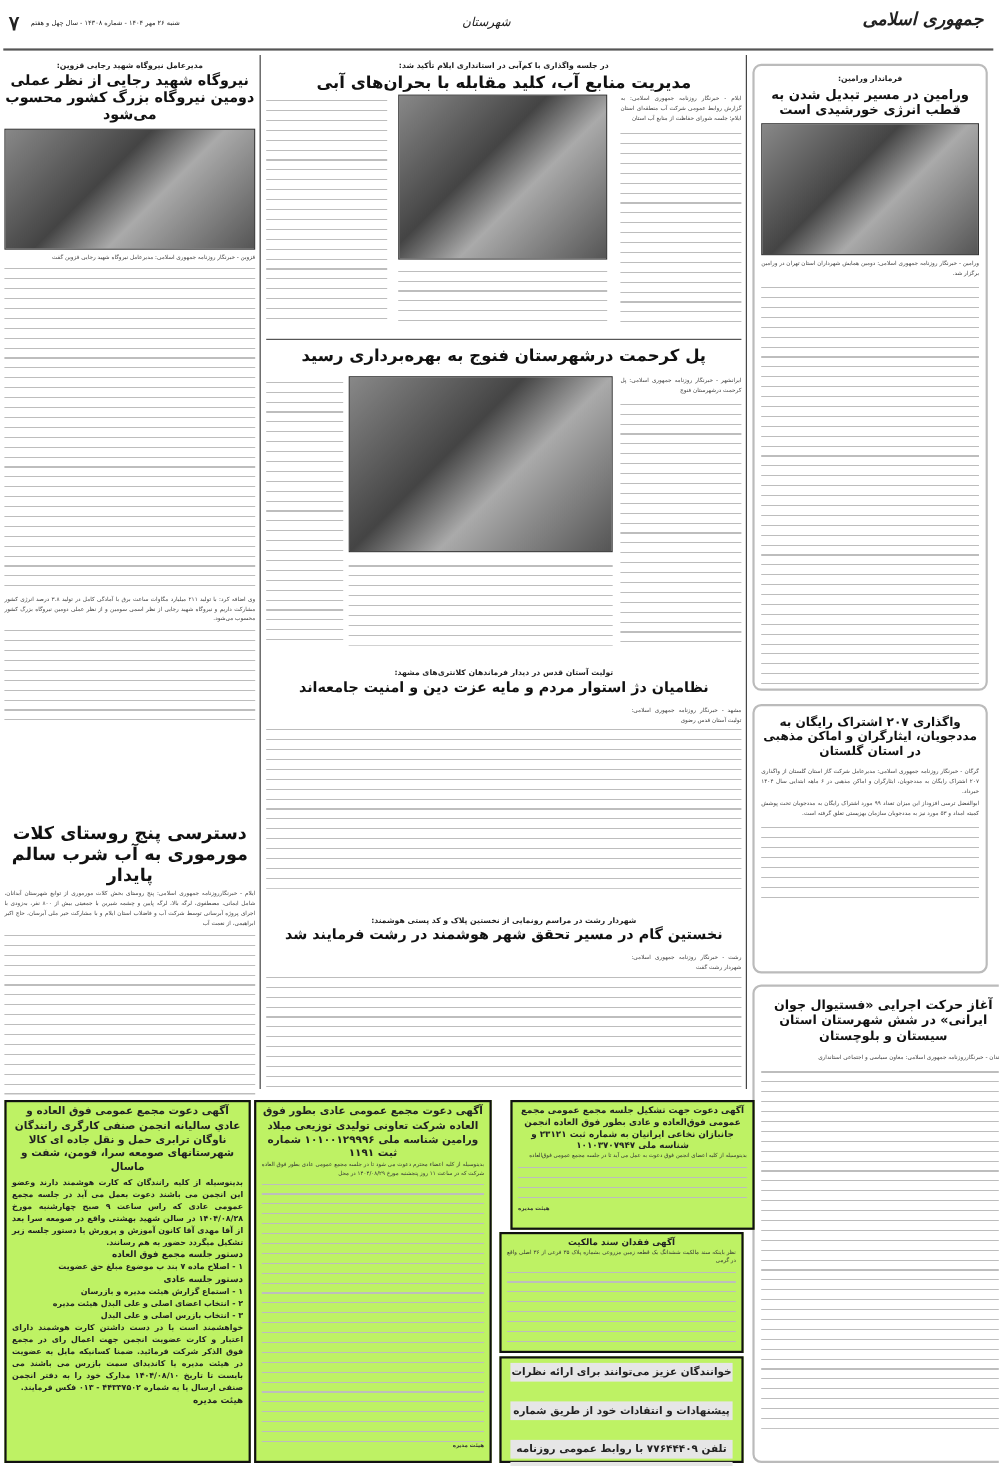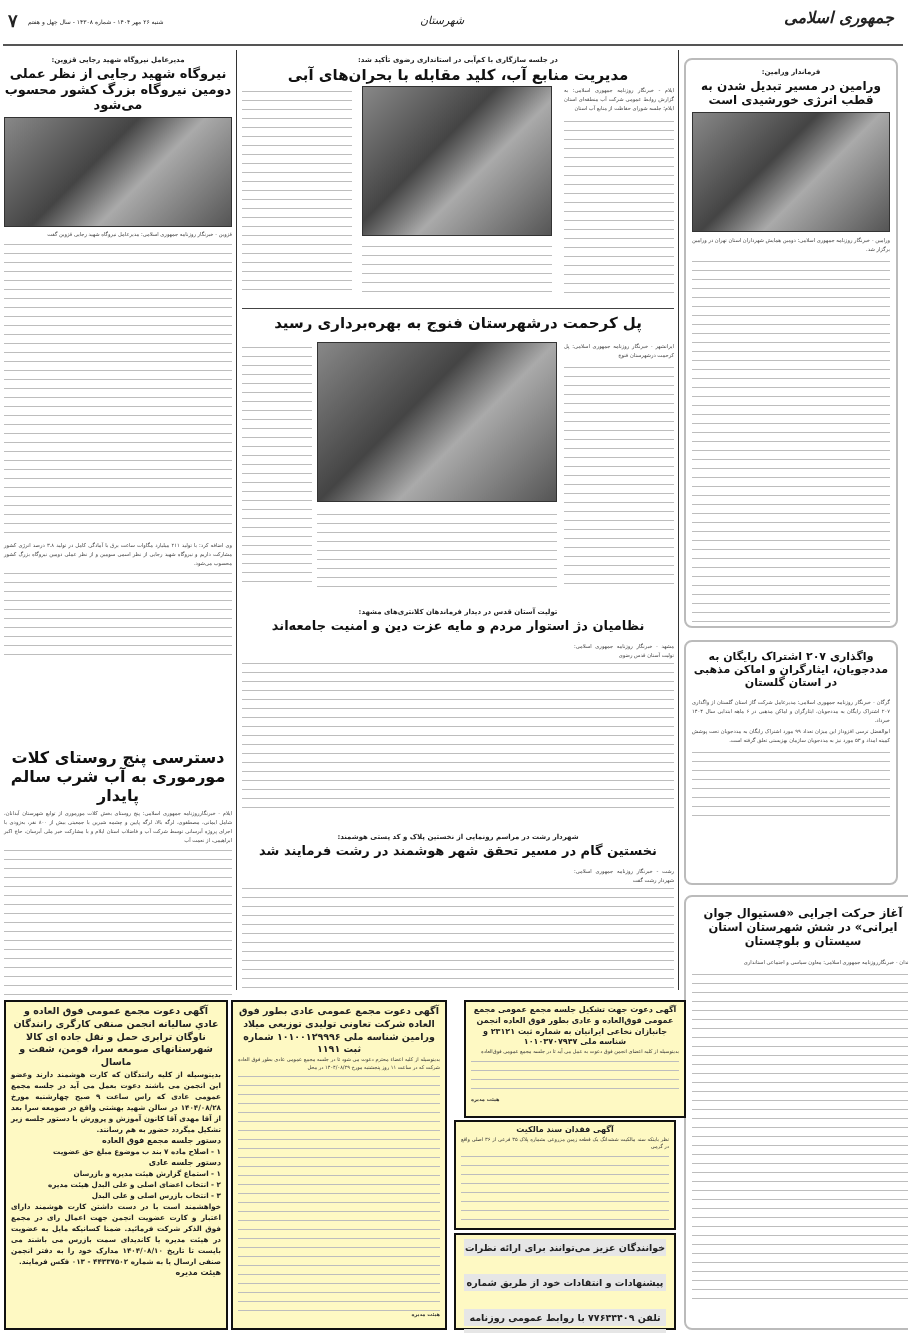--- a/index.html
+++ b/index.html
@@ -10,21 +10,21 @@
 .masthead .section{position:absolute;left:420px;top:14px;font-size:11px;font-family:"DejaVu Serif",serif;font-style:italic}
 .masthead .dateline{position:absolute;left:28px;top:18px;font-size:6px}
 .masthead .pageno{position:absolute;left:8px;top:10px;font-size:18px;font-weight:bold;font-family:"DejaVu Serif",serif}
 .rule{left:3px;top:44px;width:900px;height:2px;background:#555}
 .vline{background:#333;width:1px}
 .kicker{font-size:7px;font-weight:bold;text-align:center;color:#222}
 .headline{font-weight:bold;text-align:center;color:#111;line-height:1.2}
 .body{font-size:5.2px;line-height:9px;text-align:justify;color:#444}
 .photo{background:linear-gradient(135deg,#888,#444 40%,#aaa 60%,#555);border:1px solid #333}
 .box{border:2px solid #bbb;border-radius:8px;background:#fff}
-.adbox{border:2px solid #111;background:#fef9c3;padding:3px 5px}
+.adbox{border:2px solid #111;background:#bef264;padding:3px 5px}
 .ad-title{font-size:9.5px;font-weight:bold;text-align:center;line-height:1.35}
 .ad-text{font-size:7.2px;line-height:11px;text-align:justify;font-weight:bold;color:#222}
 .ad-text-sm{font-size:5px;line-height:7.5px;text-align:justify;color:#333}
 .cta-line{background:#e6e6e6;font-size:10px;font-weight:bold;text-align:center;margin:8px 10px;padding:3px 0}
 .filler{height:100%;background:repeating-linear-gradient(to bottom,transparent 0,transparent 5px,#bdbdbd 5px,#bdbdbd 6px,transparent 6px,transparent 9px)}
 </style>
 </head>
 <body>
 
 <div class="abs masthead">
@@ -53,21 +53,21 @@
   <div class="filler" style="margin:2px 6px;height:70px"></div>
 </div>
 
 <div class="abs box" style="left:684px;top:895px;width:238px;height:435px">
   <div class="headline" style="font-size:11.5px;margin:10px 8px">آغاز حرکت اجرایی «فستیوال جوان ایرانی» در شش شهرستان استان سیستان و بلوچستان</div>
   <div class="body" style="margin:0 6px">زاهدان - خبرنگارروزنامه جمهوری اسلامی: معاون سیاسی و اجتماعی استانداری</div>
   <div class="filler" style="margin:2px 6px;height:330px"></div>
 </div>
 
 <div class="abs" style="left:242px;top:56px;width:432px;height:250px">
-  <div class="kicker">در جلسه سازگاری با کم‌آبی در استانداری رضوی تأکید شد:</div>
+  <div class="kicker">در جلسه واگذاری با کم‌آبی در استانداری ایلام تأکید شد:</div>
   <div class="headline" style="font-size:15px;margin-top:2px">مدیریت منابع آب، کلید مقابله با بحران‌های آبی</div>
   <div class="body abs" style="right:0;top:30px;width:110px">ایلام - خبرنگار روزنامه جمهوری اسلامی: به گزارش روابط عمومی شرکت آب منطقه‌ای استان ایلام؛ جلسه شورای حفاظت از منابع آب استان</div>
   <div class="abs filler" style="right:0;top:60px;width:110px;height:180px"></div>
   <div class="abs photo" style="left:120px;top:30px;width:190px;height:150px"></div>
   <div class="abs filler" style="left:0;top:30px;width:110px;height:210px"></div>
   <div class="abs filler" style="left:120px;top:185px;width:190px;height:55px"></div>
 </div>
 <div class="abs" style="left:242px;top:308px;width:432px;height:1px;background:#444"></div>
 
 <div class="abs" style="left:242px;top:314px;width:432px;height:275px">

